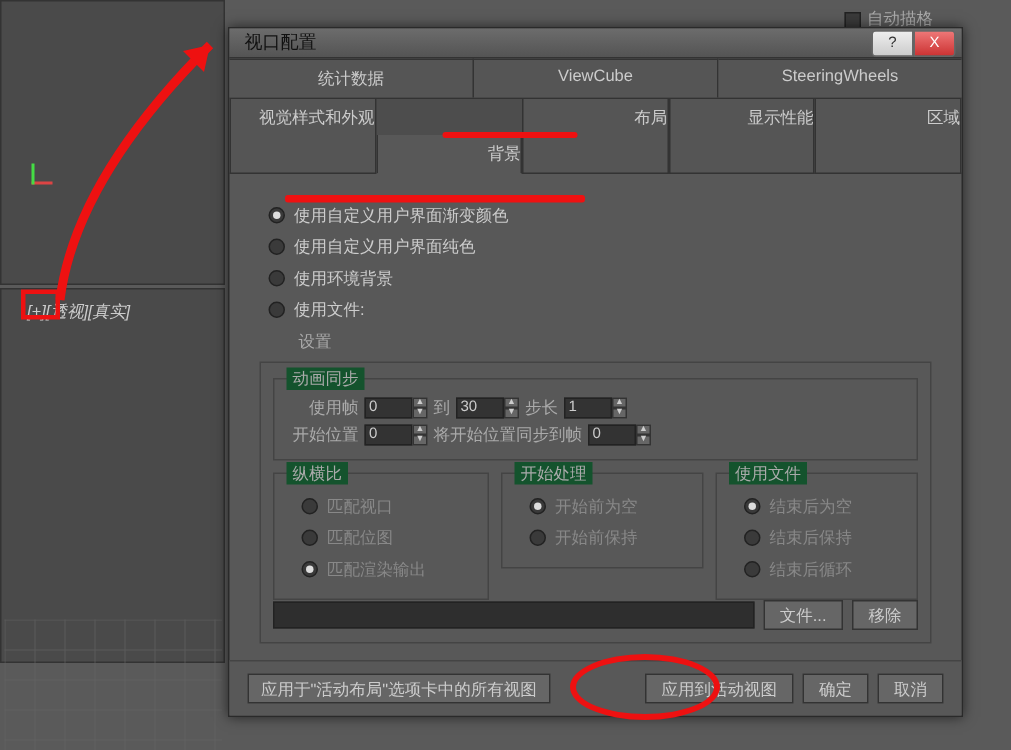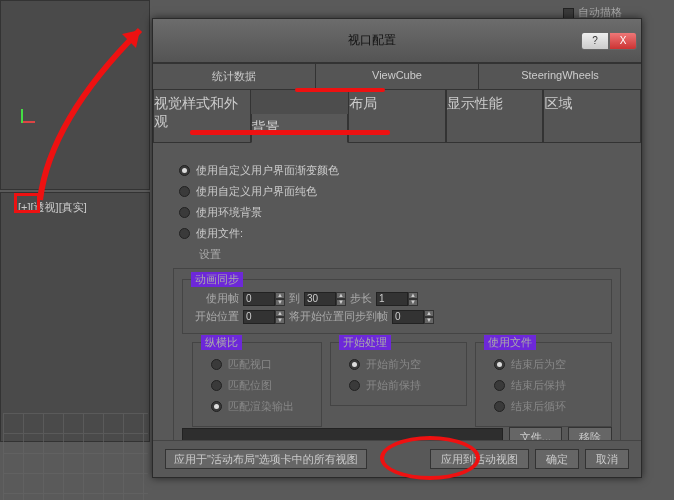--- a/index.html
+++ b/index.html
@@ -9,78 +9,78 @@
 .bg-panel-top { position: absolute; left: 0; top: 0; width: 150px; height: 190px; background: #4a4a4a; border: 1px solid #333; }
 .bg-panel-bottom { position: absolute; left: 0; top: 192px; width: 150px; height: 250px; background: #4a4a4a; border: 1px solid #333; }
 .bg-grid { position: absolute; left: 2px; top: 220px; width: 145px; height: 220px;
   background-image:
     linear-gradient(#666 1px, transparent 1px),
     linear-gradient(90deg, #666 1px, transparent 1px);
   background-size: 20px 20px;
   background-position: 0 0;
   opacity: .6;
 }
-.bg-label { position: absolute; left: 18px; top: 200px; font-size: 11px; color: #ccc; }
+.bg-label { position: absolute; left: 18px; top: 200px; font-size: 11px; color: #ccc; font-style: italic; }
 .bg-autocheck { position: absolute; right: 52px; top: 5px; font-size: 11px; color: #aaa; }
 .bg-checkbox { display: inline-block; width: 11px; height: 11px; background: #3a3a3a; border: 1px solid #222; vertical-align: middle; margin-right: 4px; }
 .axis-small { position: absolute; left: 20px; top: 120px; }
 .axis-small .x { position: absolute; width: 14px; height: 2px; background: #d44; }
 .axis-small .y { position: absolute; width: 2px; height: 14px; background: #4d4; top:-12px; }
 
 
 .dialog { position: absolute; left: 152px; top: 18px; width: 490px; height: 460px;
   background: #585858; border: 1px solid #2a2a2a; box-shadow: 0 0 8px rgba(0,0,0,.6); }
-.titlebar { height: 44px; background: linear-gradient(#6c6c6c,#545454); border-bottom: 1px solid #333;
-  display: flex; align-items: center; padding: 0 4px 0 10px; font-size: 12px; color: #111; text-align: center; }
+.titlebar { height: 20px; background: linear-gradient(#6c6c6c,#545454); border-bottom: 1px solid #333;
+  display: flex; align-items: center; padding: 0 4px 0 10px; font-size: 12px; color: #111; }
 .titlebar .title { flex: 1; }
 .winbtns { display: flex; gap: 0; }
 .winbtn { width: 28px; height: 18px; background: linear-gradient(#eee,#ccc); border: 1px solid #666;
   display: flex; align-items: center; justify-content: center; font-size: 10px; color: #333; }
 .winbtn.close { background: linear-gradient(#e77,#c33); color: #fff; border-radius: 0 3px 3px 0; }
 .winbtn.help { border-radius: 3px 0 0 3px; }
 
 .tabs { display: flex; background: #4d4d4d; border-bottom: 1px solid #333; }
 .tab { flex: 1; text-align: center; font-size: 11px; color: #ccc; padding: 5px 0;
   border-right: 1px solid #333; border-top: 1px solid #333; background: #555; cursor: pointer; }
 .tab:last-child { border-right: none; }
 .tabs2 { display: flex; background: #4d4d4d; }
-.tab2 { flex: 1; text-align: left; font-size: 14px; color: #ccc; padding: 5px 0;
+.tab2 { flex: 1; text-align: right; font-size: 11px; color: #ccc; padding: 5px 0;
   border: 1px solid #333; border-top: none; background: #555; cursor: pointer; }
 .tab2.active { background: #585858; border-bottom: 1px solid #585858; margin-top: 24px; }
 
 .content { padding: 14px 16px 8px; color: #ccc; font-size: 11px; }
 
 .radio-row { display: flex; align-items: center; margin: 6px 0 6px 10px; }
 .radio { width: 11px; height: 11px; border-radius: 50%; border: 1px solid #222; background: #3a3a3a;
   margin-right: 6px; display: inline-flex; align-items: center; justify-content: center; }
 .radio.on::after { content: ""; width: 5px; height: 5px; border-radius: 50%; background: #ddd; }
 .radio-label { color: #ccc; }
 .radio-row.disabled .radio-label { color: #888; }
 
 .settings-label { margin: 4px 0 6px 30px; color: #aaa; }
 
 .settings-box { border: 1px solid #444; margin: 0 4px; padding: 10px 8px 8px; position: relative; }
 
 .group { border: 1px solid #444; position: relative; padding: 8px 8px 6px; }
-.group-title { position: absolute; top: -8px; left: 8px; background: #6d28d9; padding: 0 4px; font-size: 11px; color: #aaa; }
+.group-title { position: absolute; top: -8px; left: 8px; background: #14532d; padding: 0 4px; font-size: 11px; color: #aaa; }
 
 .sync-row { display: flex; align-items: center; margin: 3px 0; font-size: 11px; color: #aaa; gap: 4px; }
 .sync-row .lbl { width: 48px; text-align: right; }
 .spinner { display: inline-flex; align-items: center; }
 .spinner input { width: 32px; height: 14px; background: #333; border: 1px solid #222; color: #ccc;
   font-size: 10px; padding: 0 2px; }
 .spinner .arrows { width: 10px; height: 14px; display: flex; flex-direction: column; }
 .spinner .arrows span { flex: 1; background: #666; border: 1px solid #333; font-size: 6px; line-height: 5px;
   text-align: center; color: #ccc; }
 
 .checkbox-row { display: flex; align-items: center; margin: 4px 0; color: #aaa; }
 .chk { width: 11px; height: 11px; background: #3a3a3a; border: 1px solid #222; margin-right: 5px; }
 
 .lower-grid { display: flex; gap: 8px; margin-top: 8px; }
-.col-left { width: 130px; display: flex; flex-direction: column; gap: 8px; margin-left: 10px; }
+.col-left { width: 144px; display: flex; flex-direction: column; gap: 8px; }
 .col-mid { flex: 1; }
 .col-right { flex: 1; }
 
 .file-row { display: flex; gap: 6px; margin-top: 0; align-items: center; }
 .file-input { flex: 1; height: 18px; background: #2e2e2e; border: 1px solid #222; }
 .btn-sm { height: 20px; padding: 0 10px; background: #666; border: 1px solid #333; color: #ccc;
   font-size: 11px; cursor: pointer; display: inline-flex; align-items: center; }
 
 .footer { position: absolute; left: 0; right: 0; bottom: 0; padding: 8px 12px;
   display: flex; gap: 6px; justify-content: flex-end; border-top: 1px solid #444; background: #585858; }

